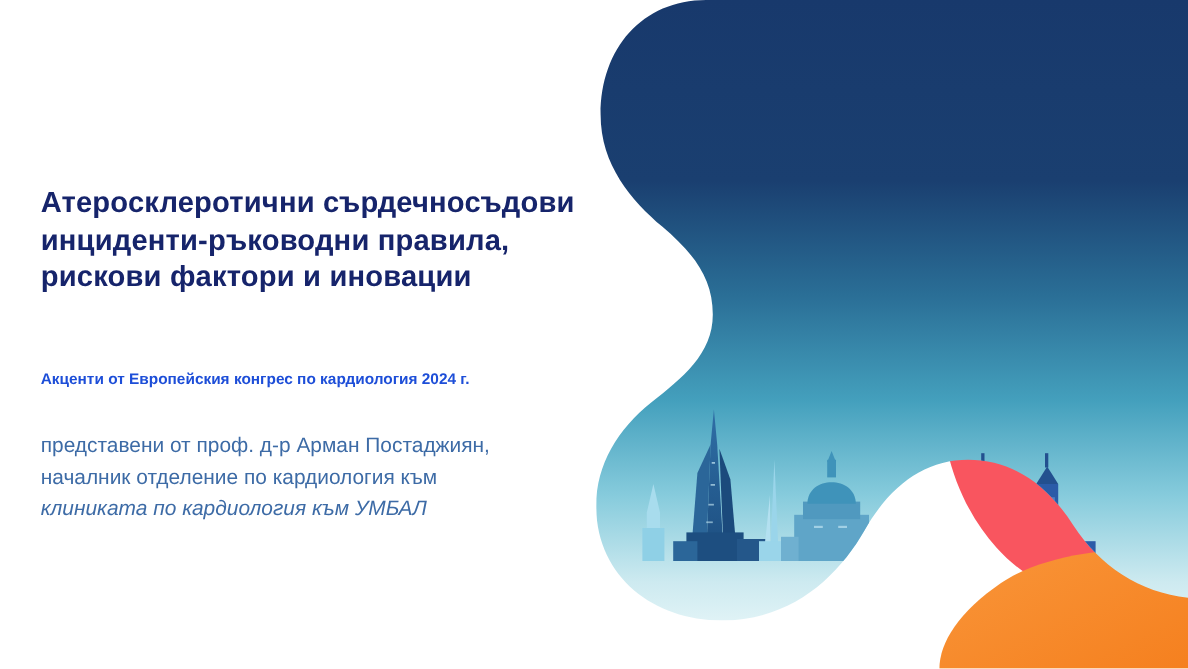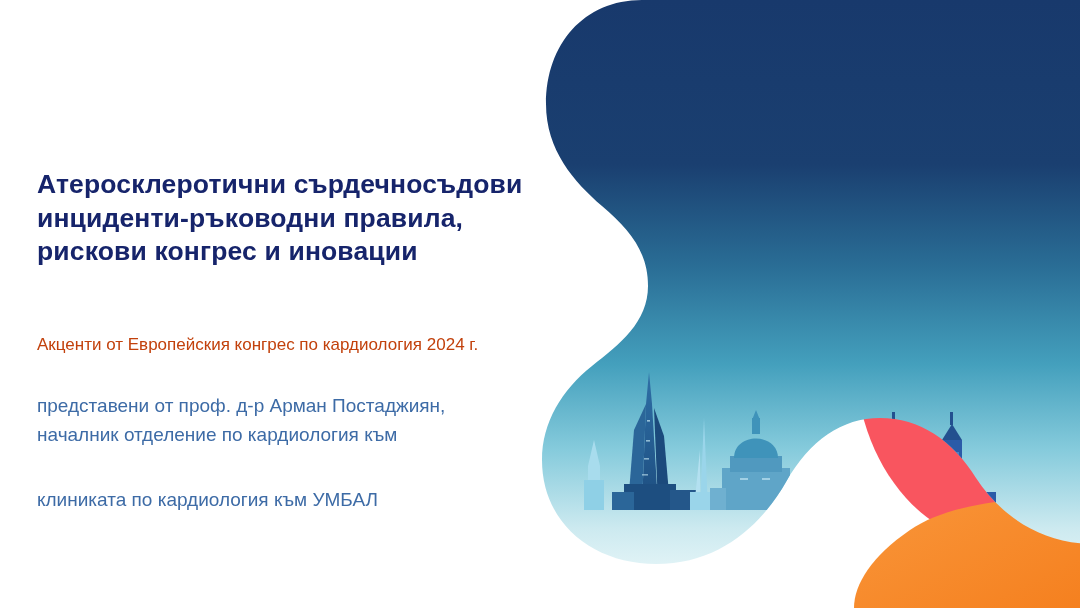--- a/index.html
+++ b/index.html
@@ -52,42 +52,42 @@
     color: #16246b;
     white-space: pre-line;
   }
 
   #slide-subtitle {
     position: absolute;
     left: 0;
     top: 331px;
     width: 460px;
     margin: 0;
-    font-size: 17px;
-    font-weight: normal;
+    font-size: 14px;
+    font-weight: bold;
     line-height: 27px;
-    color: #c2410c;
+    color: #1d4ed8;
     white-space: pre-line;
   }
 
   #presenter-block {
     position: absolute;
     left: 0;
     top: 392px;
     width: 520px;
     font-size: 19px;
     line-height: 28.5px;
     color: #3d6ba6;
   }
   .presenter-line {
     margin: 0;
     white-space: pre;
   }
   .presenter-line.italic {
-    margin-top: 37px;
+    font-style: italic;
   }
 </style>
 </head>
 <body>
 
 <div id="slide">
 
   <div id="artwork">
     <svg width="556" height="608" viewBox="0 0 556 608" xmlns="http://www.w3.org/2000/svg">
       <defs>
@@ -233,21 +233,21 @@
             </g>
           </g>
 
         </g>
       </g>
     </svg>
   </div>
 
   <div id="text-column">
 
-    <h1 id="slide-title">Атеросклеротични сърдечносъдови инциденти-ръководни правила, рискови конгрес и иновации</h1>
+    <h1 id="slide-title">Атеросклеротични сърдечносъдови инциденти-ръководни правила, рискови фактори и иновации</h1>
 
     <h2 id="slide-subtitle">Акценти от Европейския конгрес по кардиология 2024 г.</h2>
 
     <div id="presenter-block">
       <p class="presenter-line">представени от проф. д-р Арман Постаджиян,</p>
       <p class="presenter-line">началник отделение по кардиология към</p>
       <p class="presenter-line italic">клиниката по кардиология към УМБАЛ</p>
     </div>
 
   </div>

